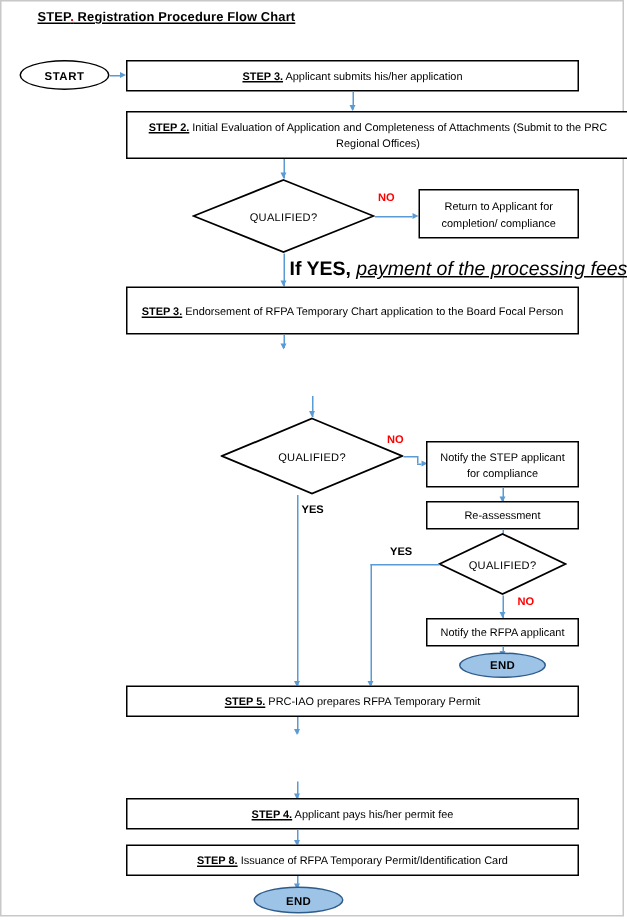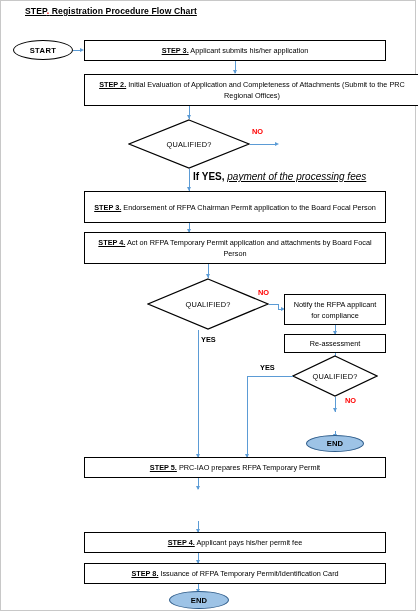--- a/index.html
+++ b/index.html
@@ -56,21 +56,21 @@
   .vline{position:absolute;width:1px;background:#5b9bd5;}
   .hline{position:absolute;height:1px;background:#5b9bd5;}
   .arrow-d{position:absolute;width:0;height:0;
     border-left:2.5px solid transparent;border-right:2.5px solid transparent;
     border-top:4px solid #5b9bd5;}
   .arrow-r{position:absolute;width:0;height:0;
     border-top:2.5px solid transparent;border-bottom:2.5px solid transparent;
     border-left:4px solid #5b9bd5;}
 
   
-  .lbl{position:absolute;font-size:10px;white-space:nowrap;}
+  .lbl{position:absolute;font-size:13px;white-space:nowrap;}
   .lbl.no{color:#ff0000;font-weight:bold;font-size:7.4px;}
   .lbl.yes{font-weight:bold;font-size:7.4px;}
   .lbl.ifyes{font-weight:bold;}
   .lbl.ifyes em{font-weight:normal;font-style:italic;text-decoration:underline;}
 </style>
 </head>
 <body>
 
 <div id="page">
 
@@ -98,54 +98,54 @@
     <svg width="122" height="50" viewBox="0 0 122 50">
       <polygon points="61,1 121,25 61,49 1,25" fill="#ffffff" stroke="#000000" stroke-width="1.2"></polygon>
     </svg>
     <span>QUALIFIED?</span>
   </div>
 
   <div class="hline" style="left:249px;top:143px;width:25px;"></div>
   <div class="arrow-r" style="left:274px;top:140.5px;"></div>
   <div class="lbl no" style="left:251px;top:126px;">NO</div>
 
+  <div class="box" style="left:278px;top:125px;width:107px;height:33px;">
+    <div>Return to Applicant for completion/ compliance</div>
+  </div>
 
   <div class="vline" style="left:188px;top:168px;height:22px;"></div>
   <div class="arrow-d" style="left:185.5px;top:186px;"></div>
   <div class="lbl ifyes" style="left:192px;top:170px;"><span>If YES, </span><em>payment of the processing fees</em></div>
 
   <div class="box" style="left:83px;top:190px;width:302px;height:32px;">
-    <div><span class="u">STEP 3.</span><span> Endorsement of RFPA Chairman Permit application to the Board Focal Person</span></div>
+    <div><span class="u">STEP 3.</span><span> Endorsement of RFPA Temporary Chart application to the Board Focal Person</span></div>
   </div>
 
   <div class="vline" style="left:188px;top:222px;height:9px;"></div>
   <div class="arrow-d" style="left:185.5px;top:228px;"></div>
 
-  <div class="box" style="left:83px;top:231px;width:302px;height:32px;">
-    <div><span class="u">STEP 4.</span><span> Act on RFPA Temporary Permit application and attachments by Board Focal Person</span></div>
-  </div>
 
   <div class="vline" style="left:207px;top:263px;height:14px;"></div>
   <div class="arrow-d" style="left:204.5px;top:273px;"></div>
 
   <div class="diamond" style="left:146px;top:277px;width:122px;height:52px;">
     <svg width="122" height="52" viewBox="0 0 122 52">
       <polygon points="61,1 121,26 61,51 1,26" fill="#ffffff" stroke="#000000" stroke-width="1.2"></polygon>
     </svg>
     <span>QUALIFIED?</span>
   </div>
 
   <div class="hline" style="left:268px;top:303px;width:9px;"></div>
   <div class="vline" style="left:277px;top:303px;height:5px;"></div>
   <div class="hline" style="left:277px;top:308px;width:3px;"></div>
   <div class="arrow-r" style="left:280px;top:305.5px;"></div>
   <div class="lbl no" style="left:257px;top:287px;">NO</div>
 
   <div class="box" style="left:283px;top:293px;width:102px;height:31px;">
-    <div>Notify the RFPA applicant for compliance</div>
+    <div>Notify the STEP applicant for compliance</div>
   </div>
 
   <div class="vline" style="left:334px;top:324px;height:9px;"></div>
   <div class="arrow-d" style="left:331.5px;top:330px;"></div>
 
   <div class="box" style="left:283px;top:333px;width:102px;height:19px;">
     <div>Re-assessment</div>
   </div>
 
   <div class="vline" style="left:334px;top:352px;height:10px;"></div>
@@ -160,20 +160,23 @@
 
   <div class="hline" style="left:246px;top:375px;width:46px;"></div>
   <div class="vline" style="left:246px;top:375px;height:81px;"></div>
   <div class="arrow-d" style="left:243.5px;top:453px;"></div>
   <div class="lbl yes" style="left:259px;top:362px;">YES</div>
 
   <div class="vline" style="left:334px;top:396px;height:15px;"></div>
   <div class="arrow-d" style="left:331.5px;top:407px;"></div>
   <div class="lbl no" style="left:344px;top:395px;">NO</div>
 
+  <div class="box" style="left:283px;top:411px;width:102px;height:19px;">
+    <div>Notify the RFPA applicant</div>
+  </div>
 
   <div class="vline" style="left:334px;top:430px;height:7px;"></div>
   <div class="arrow-d" style="left:331.5px;top:433px;"></div>
 
   <div class="oval end" style="left:305px;top:434px;width:58px;height:17px;">END</div>
 
   <div class="vline" style="left:197px;top:329px;height:127px;"></div>
   <div class="arrow-d" style="left:194.5px;top:453px;"></div>
   <div class="lbl yes" style="left:200px;top:334px;">YES</div>
 

